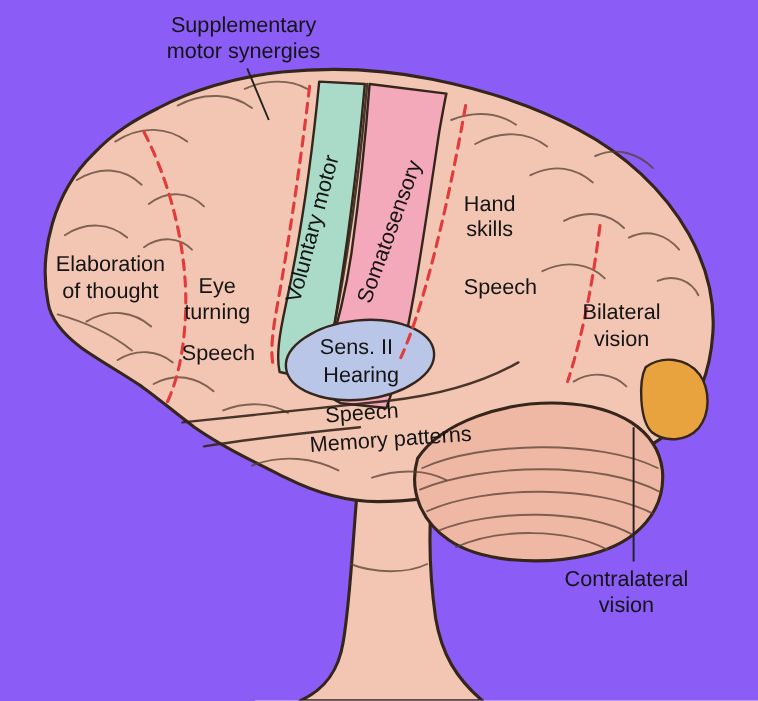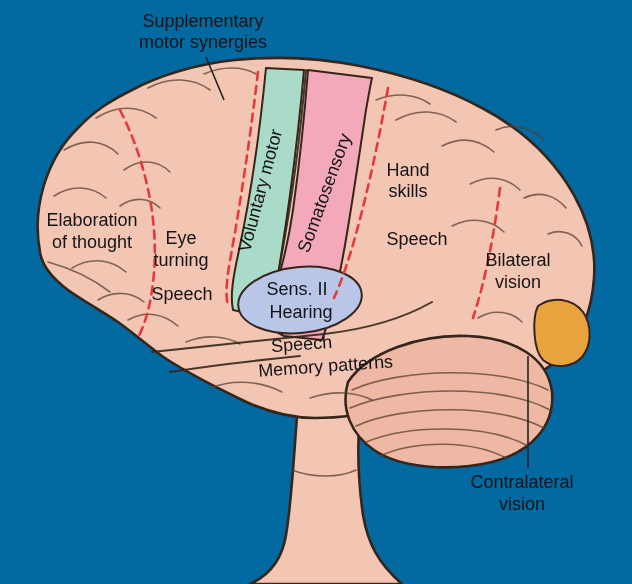--- a/index.html
+++ b/index.html
@@ -1,16 +1,16 @@
 <!DOCTYPE html>
 <html><head>
 <meta charset="utf-8">
 <style>
   html,body { margin:0; padding:0; background:#ffffff; }
-  .stage { position:relative; width:632px; height:584px; background:#0369a1; overflow:hidden;text-align:right; }
+  .stage { position:relative; width:632px; height:584px; background:#8b5cf6; overflow:hidden;text-align:right; }
   svg { display:block; }
   .shape { stroke:#35251b; stroke-width:2.6; stroke-linejoin:round; }
   .thin  { stroke:#35251b; stroke-width:2; stroke-linejoin:round; }
   .gy { fill:none; stroke:#5a4032; stroke-width:1.6; opacity:.75; stroke-linecap:round; }
   .sulcus { fill:none; stroke:#35251b; stroke-width:2; stroke-linecap:round; opacity:.9; }
   .dash { fill:none; stroke-width:2.6; stroke-dasharray:8 6; stroke-linecap:round; }
   .ptr { stroke:#222; stroke-width:1.6; }
   .lbl { font-family:"Liberation Sans", sans-serif; font-size:18px; fill:#141414; }
   .mid { text-anchor:middle; }
 </style>

